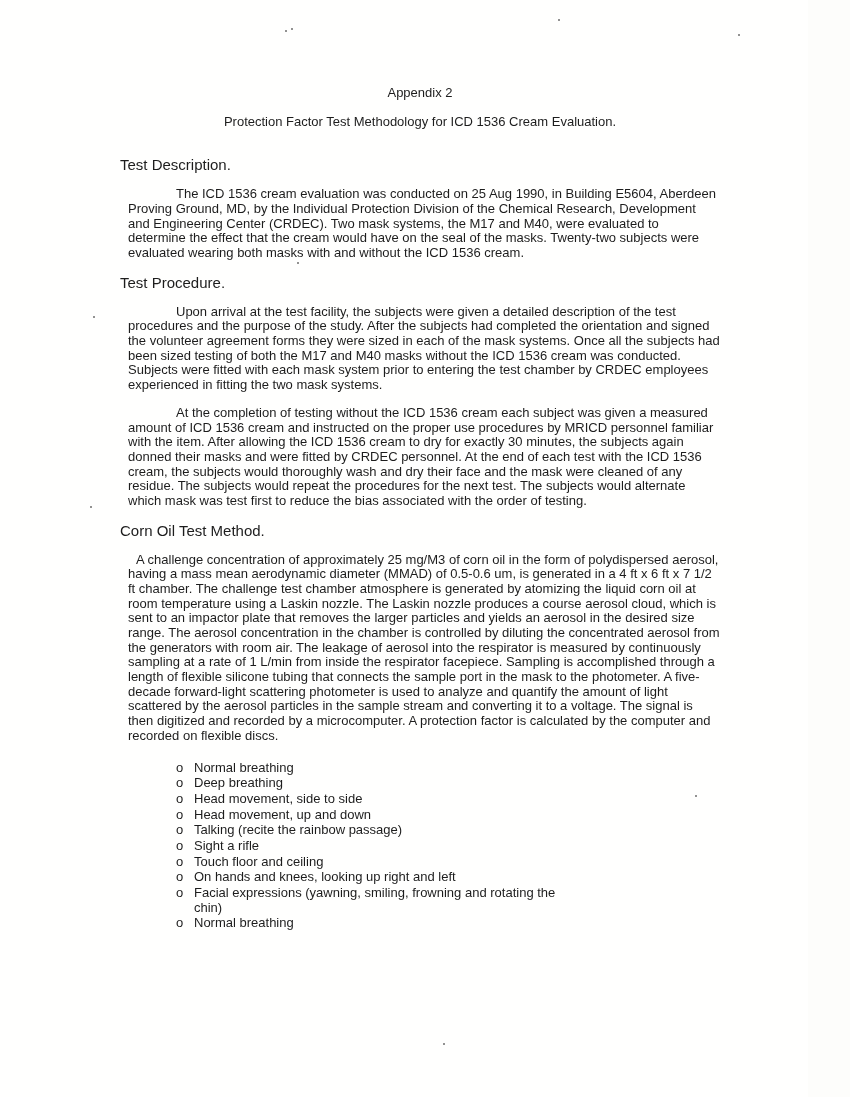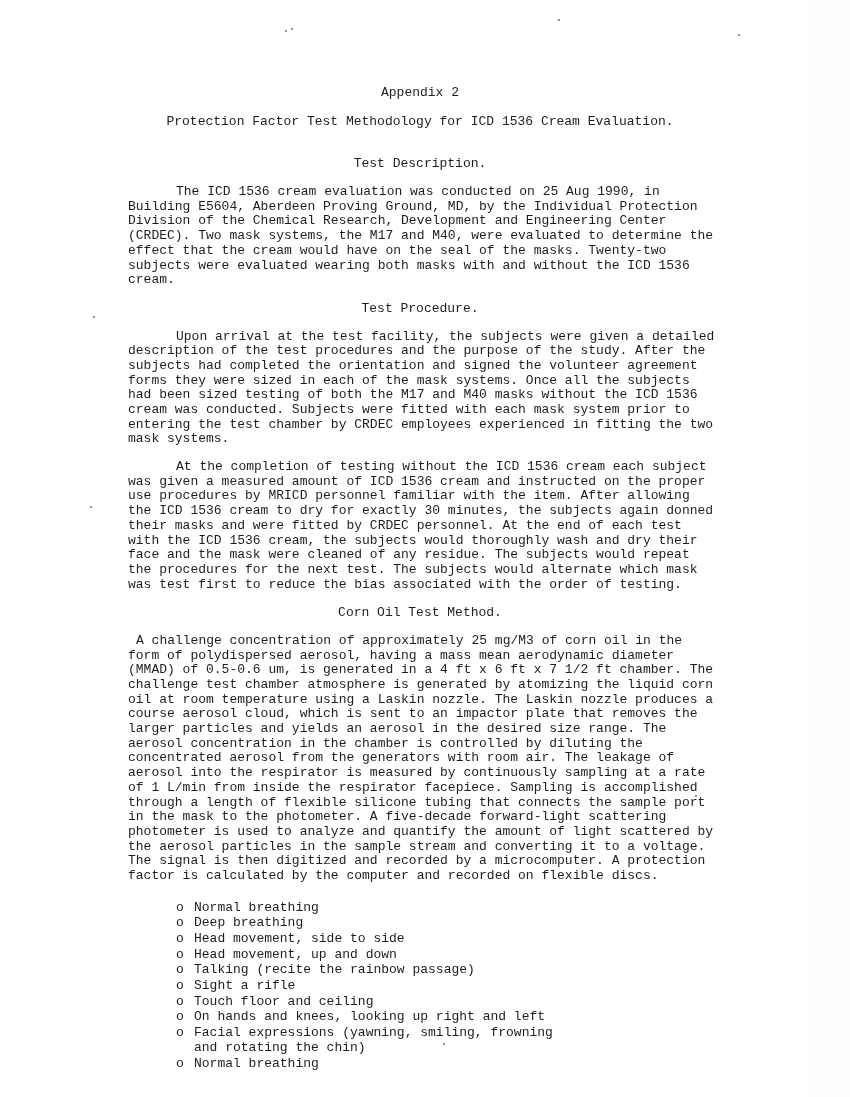--- a/index.html
+++ b/index.html
@@ -15,26 +15,25 @@
     line-height: 1.13;
     -webkit-font-smoothing: antialiased;
   }
   .page {
     position: absolute;
     top: 0; left: 0;
     width: 808px;
     height: 1097px;
     padding: 86px 88px 40px 120px;
     background: #fffffe;
-    font-family: Liberation Mono, monospace;
   }
   .center { text-align: center; }
   .appendix-label { margin: 0 0 14px 0; }
   .doc-title { margin: 0 0 28px 0; font-weight: normal; font-size: 13px; }
-  .sect-head { margin: 14px 0 13px 0; font-weight: normal; font-size: 13px; text-align: center; }
+  .sect-head { margin: 14px 0 13px 0; font-weight: normal; font-size: 15px; }
   p { margin: 0 0 13px 8px; }
   .indent-lg { text-indent: 48px; }
   .indent-md { text-indent: 28px; }
   .indent-sm { text-indent: 8px; }
   .ex-list { margin: 17px 0 0 56px; padding: 0; list-style: none; }
   .ex-item { position: relative; padding-left: 18px; max-width: 382px; margin: 0 0 1px 0; }
   .ex-bullet { position: absolute; left: 0; top: 0; }
   .speck {
     position: absolute;
     background: #4a4a4a;

